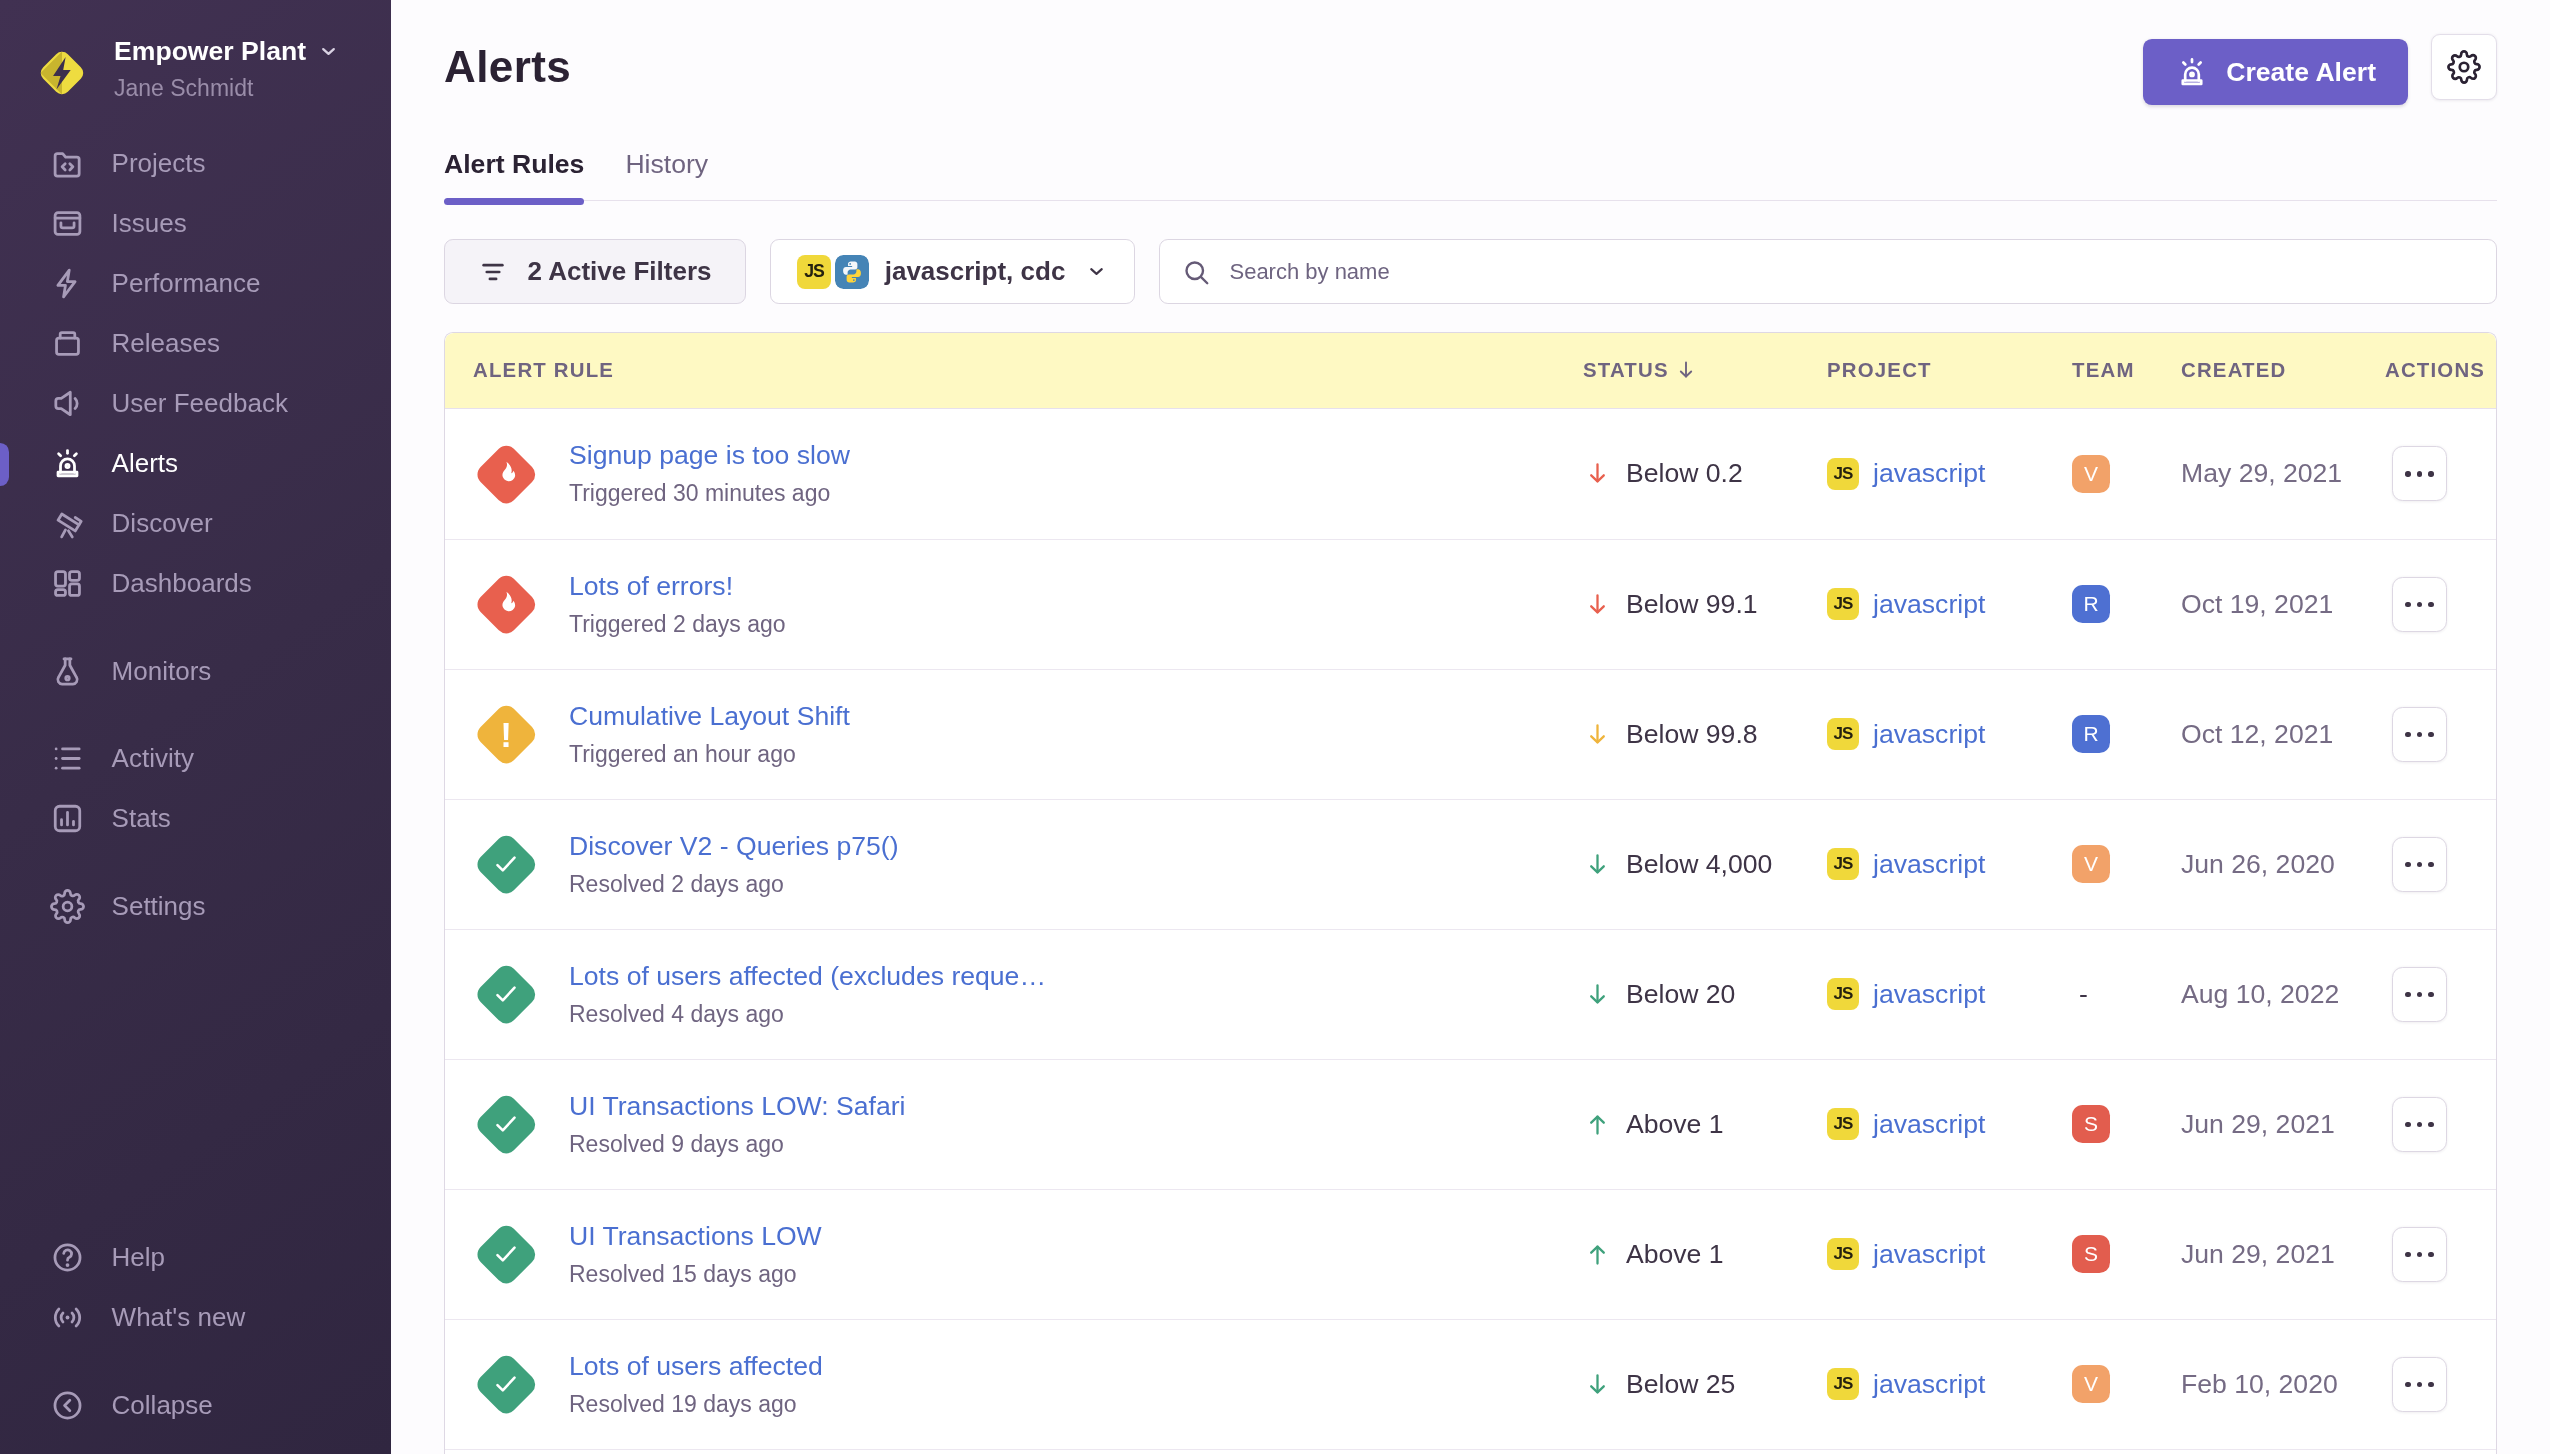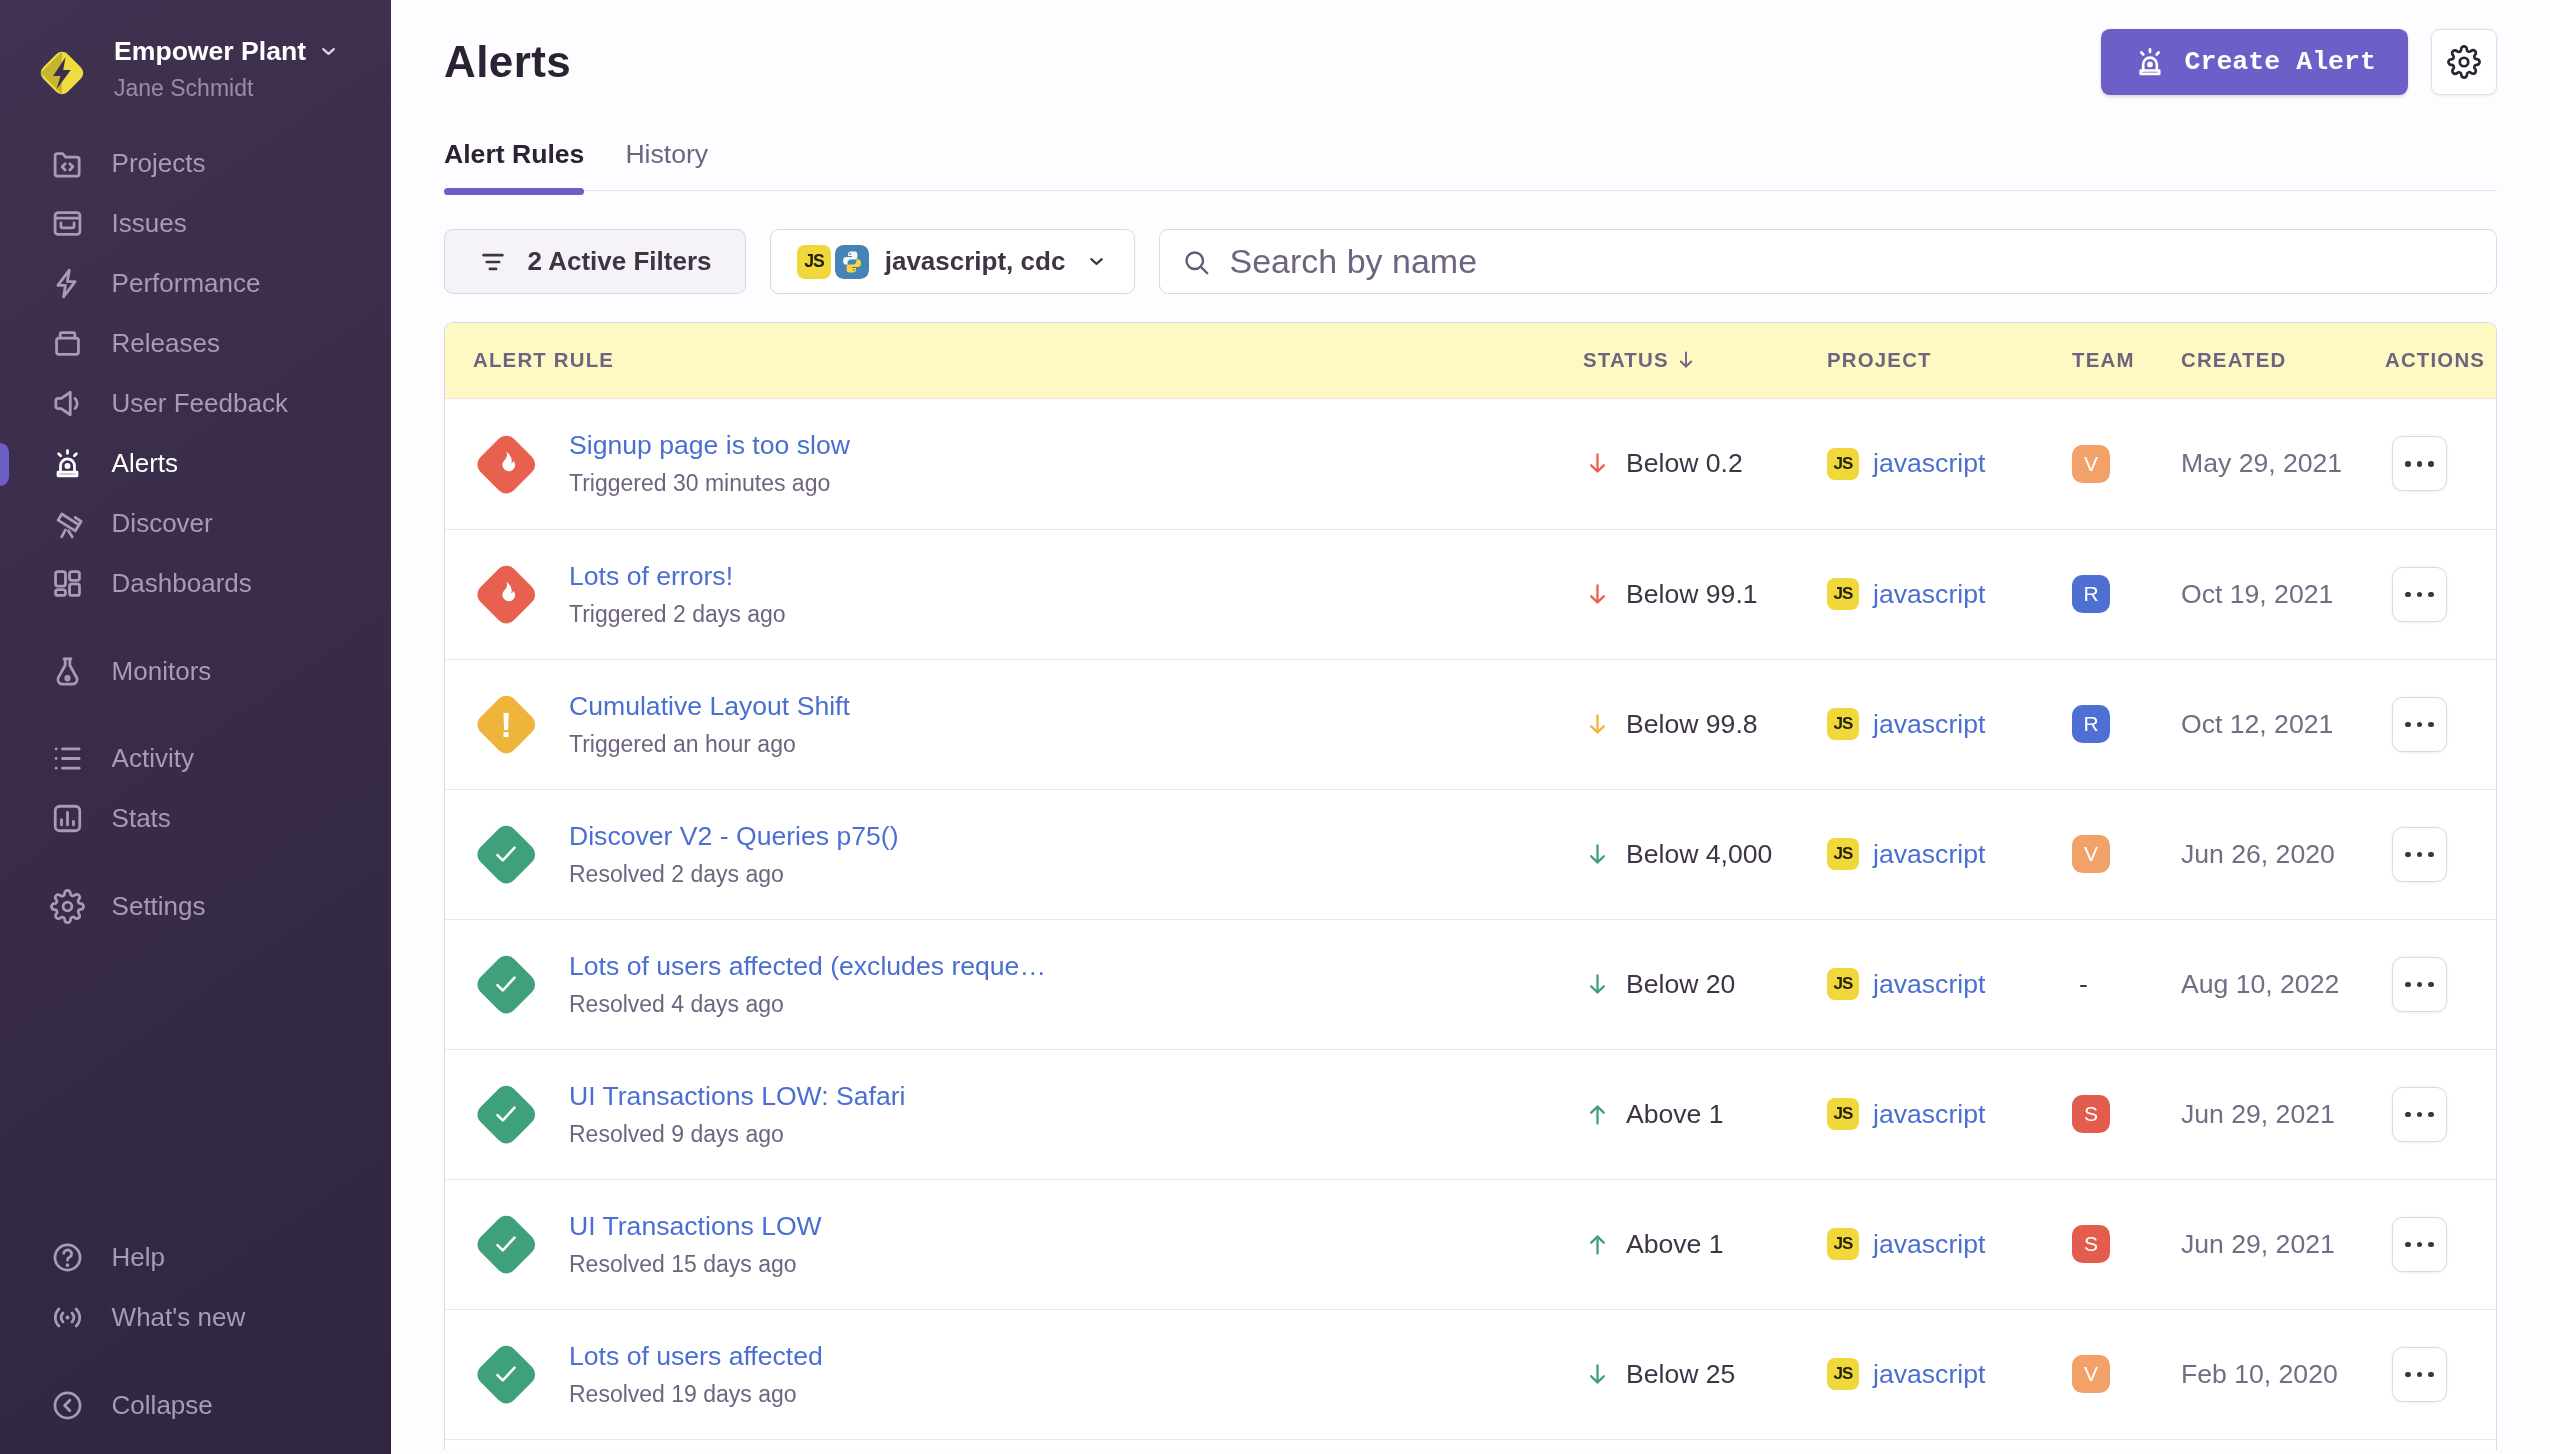--- a/index.html
+++ b/index.html
@@ -33,21 +33,21 @@
   .ind{position:absolute;left:0;top:8.9px;width:8.9px;height:43px;border-radius:0 8.9px 8.9px 0;background:#6c5fc7}
   .nav-footer{margin-top:auto;padding-bottom:18.6px}
 
   
   .main{margin-left:391px;padding:0 53px;}
   .page-head{display:flex;justify-content:space-between;align-items:center;padding-top:29px}
   h1{font-size:44px;font-weight:700;color:#2b2233;margin:0;letter-spacing:0.4px}
   .head-actions{display:flex;gap:23px;align-items:center}
   .btn-create{height:66px;padding:0 32px;background:#6c5fc7;border:none;border-radius:8.9px;color:#fff;
     font-size:26.6px;font-weight:700;display:flex;align-items:center;gap:17.7px;cursor:pointer;
-    font-family:Liberation Mono, monospace; box-shadow:0 1.8px 3.5px rgba(40,30,60,.15);}
+    font-family:Liberation Sans, sans-serif; box-shadow:0 1.8px 3.5px rgba(40,30,60,.15);margin-top:10px;}
   .btn-create .i{width:34px;height:34px;color:#fff}
   .btn-gear{width:66px;height:66px;background:#fff;border:1.8px solid #e3dee9;border-radius:8.9px;display:flex;
     align-items:center;justify-content:center;cursor:pointer;box-shadow:0 0.9px 2.7px rgba(40,30,60,.08);}
   .btn-gear .i{width:34px;height:34px;color:#2b2233}
 
   .tabs{display:flex;gap:41px;margin-top:44px;border-bottom:1.8px solid #e7e1ec}
   .tab{font-size:26.6px;color:#6f6480;padding-bottom:20.4px;position:relative;cursor:pointer}
   .tab.active{color:#2b2233;font-weight:700}
   .tab.active::after{content:"";position:absolute;left:0;right:0;bottom:-4.4px;height:7px;border-radius:3.5px;background:#6c5fc7}
 
@@ -56,21 +56,21 @@
     display:flex;align-items:center;gap:19.5px;font-size:26px;font-weight:700;color:#3e3446;cursor:pointer;font-family:inherit}
   .btn-filter .i{width:30px;height:30px;color:#3e3446}
   .btn-project{height:65px;padding:0 26.6px;background:#fff;border:1.8px solid #dcd6e2;border-radius:8.9px;
     display:flex;align-items:center;gap:16px;font-size:26px;font-weight:700;color:#3e3446;cursor:pointer;font-family:inherit}
   .badge{width:34px;height:34px;border-radius:8px;flex:none}
   .badge-js{background:#f0d83a;color:#25220f;font-weight:700;font-size:17.7px;display:flex;align-items:center;justify-content:center;letter-spacing:-0.9px}
   .badge-py{margin-left:-12.4px;box-shadow:0 0 0 1.8px #fff;border-radius:8px;overflow:hidden}
   .chev{width:23px;height:23px;color:#3e3446;margin-left:3.5px}
   .search{flex:1;height:65px;background:#fff;border:1.8px solid #dcd6e2;border-radius:8.9px;display:flex;align-items:center;padding:0 21px;gap:16px}
   .search .i{width:30px;height:30px;color:#655a76}
-  .search input{border:none;outline:none;font-size:34px;color:#3e3446;flex:1;font-family:inherit;background:transparent}
+  .search input{border:none;outline:none;font-size:22px;color:#3e3446;flex:1;font-family:inherit;background:transparent}
   .search input::placeholder{color:#6e6480;opacity:1}
 
   
   .card{margin-top:27.5px;background:#fff;border:1.8px solid #ded8e4;border-bottom:none;border-radius:8.9px 8.9px 0 0;}
   .thead,.row{display:grid;grid-template-columns:1110px 244px 245px 109px 204px 1fr;align-items:center;padding:0 49px 0 28px;}
   .thead{height:76px;background:#fef9c3;border-bottom:1.8px solid #e7e1ec;border-radius:8.9px 8.9px 0 0}
   .th{font-size:20.4px;font-weight:700;letter-spacing:1.2px;color:#6f6480;text-transform:uppercase;display:flex;align-items:center}
   .th.right{justify-content:flex-end}
   .th .i{width:24px;height:24px;margin-left:5.3px;color:#6f6480}
   .row{height:130px}

